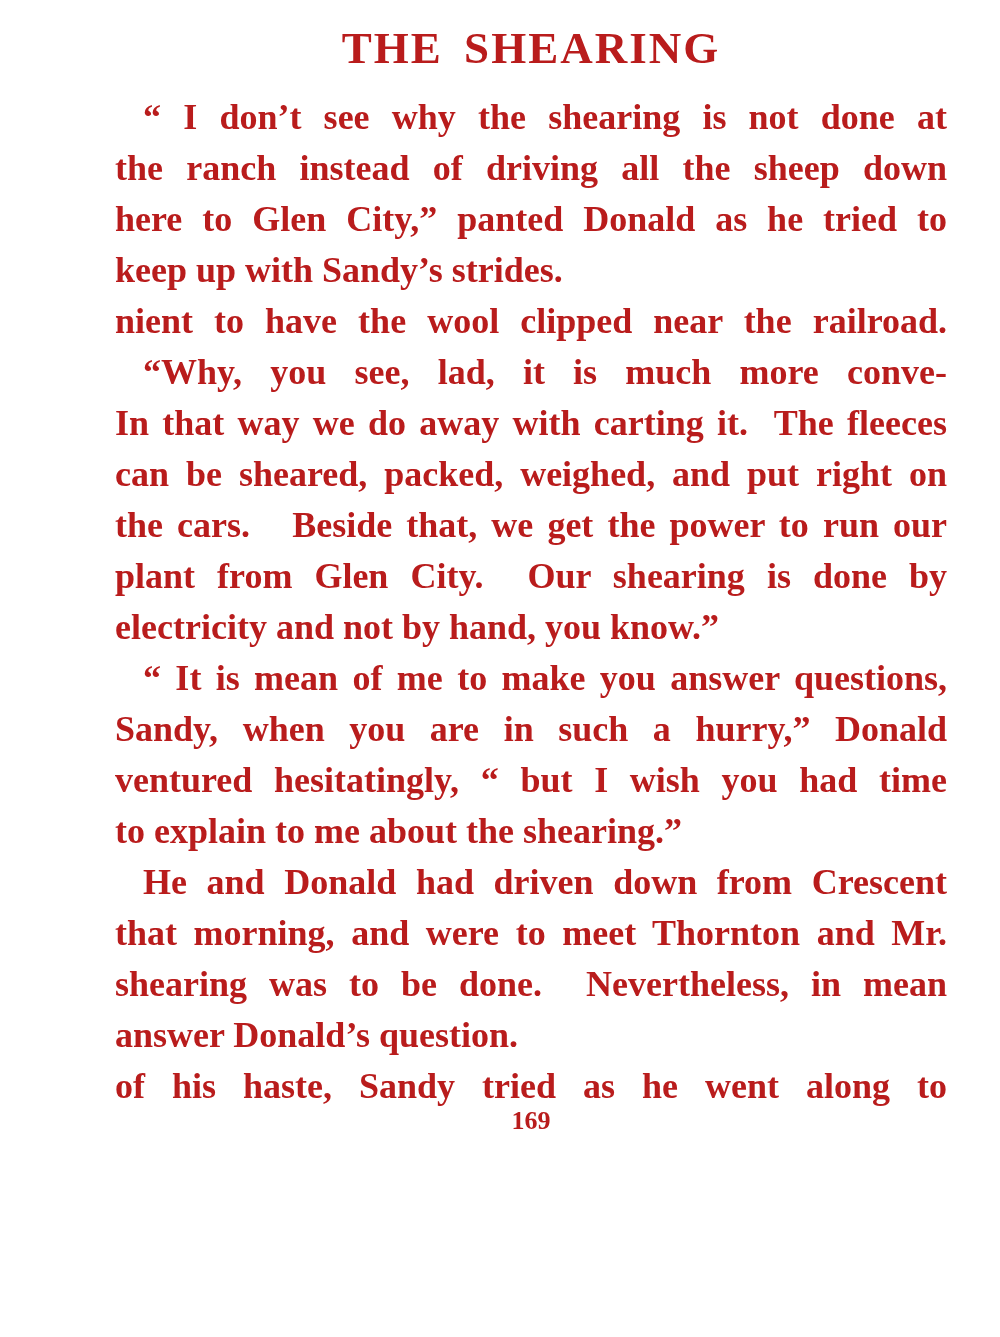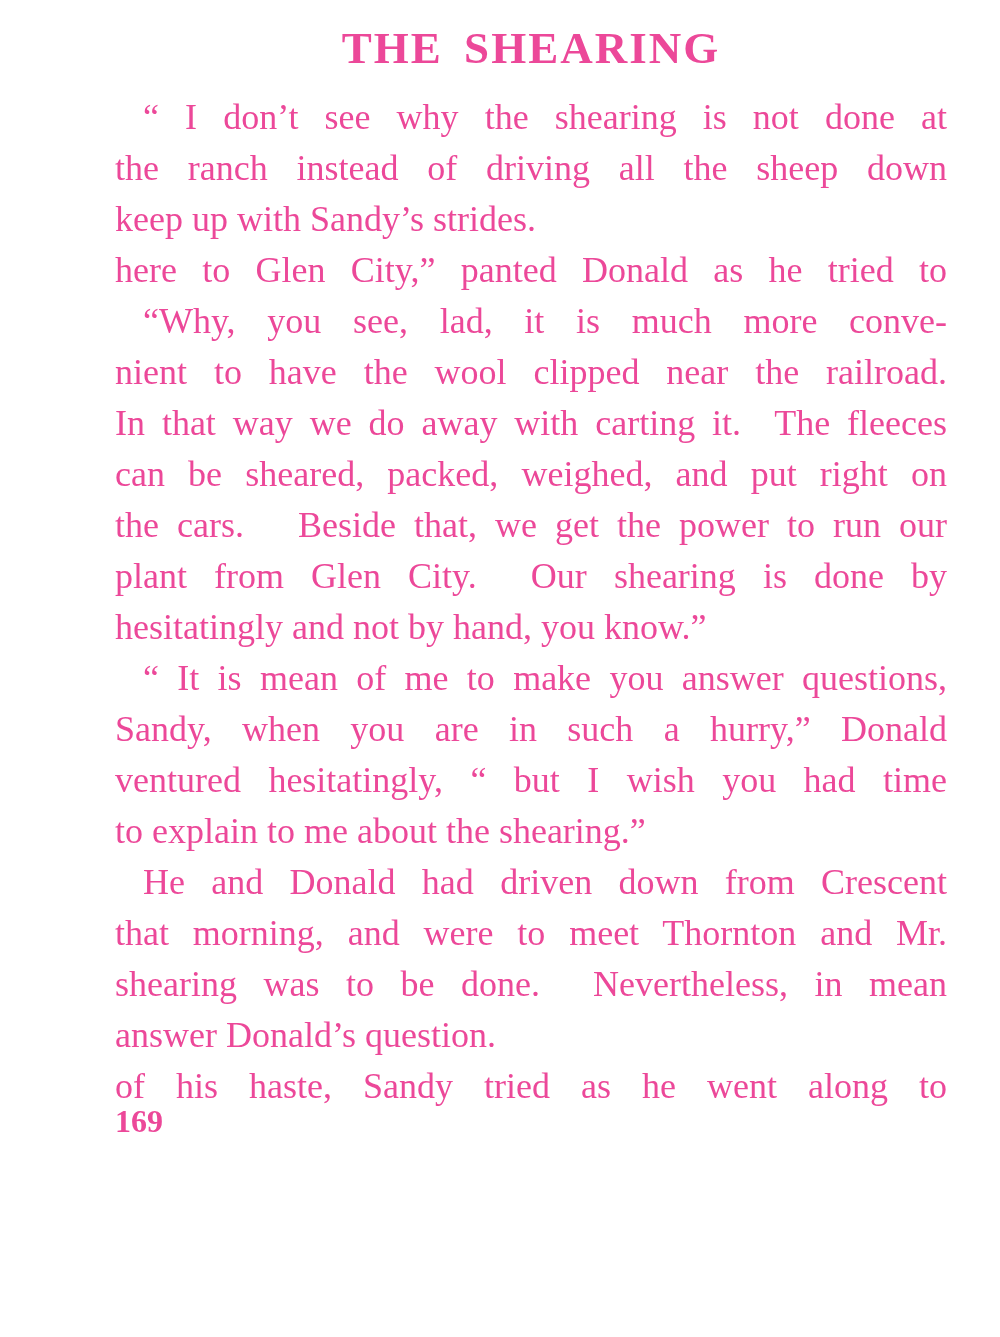--- a/index.html
+++ b/index.html
@@ -5,21 +5,21 @@
   html, body {
     margin: 0;
     padding: 0;
     background: #ffffff;
   }
   .page {
     position: relative;
     width: 1000px;
     height: 1337px;
     background: #ffffff;
-    color: #ec4899;
+    color: #b91c1c;
     font-family: "Liberation Serif", "DejaVu Serif", serif;
     overflow: hidden;
   }
   .column {
     position: absolute;
     left: 115px;
     top: 0;
     width: 832px;
   }
   .title {
@@ -28,71 +28,71 @@
     line-height: 50px;
     font-weight: bold;
     text-align: center;
     letter-spacing: 2px;
     word-spacing: 8px;
   }
   .bodytext {
     margin-top: 19px;
     font-size: 36px;
     line-height: 51px;
-    font-weight: normal;
+    font-weight: bold;
   }
   .para {
     margin: 0;
     padding: 0;
   }
   .line {
     display: block;
     text-align: justify;
     text-align-last: justify;
     white-space: pre-wrap;
   }
   .line.first {
     text-indent: 28px;
   }
   .line.last {
     text-align-last: left;
   }
   .folio {
     margin-top: -11px;
-    font-size: 32px;
+    font-size: 26px;
     line-height: 40px;
     font-weight: bold;
-    text-align: left;
+    text-align: center;
   }
 </style>
 </head>
 <body>
 
 <div class="page">
   <div class="column">
 
     <h1 class="title">THE SHEARING</h1>
 
     <div class="bodytext">
 
       <p class="para">
         <span class="line first">“ I don’t see why the shearing is not done at</span>
         <span class="line">the ranch instead of driving all the sheep down</span>
+        <span class="line">here to Glen City,” panted Donald as he tried to</span>
         <span class="line last">keep up with Sandy’s strides.</span>
-        <span class="line">here to Glen City,” panted Donald as he tried to</span>
       </p>
 
       <p class="para">
+        <span class="line">nient to have the wool clipped near the railroad.</span>
         <span class="line first">“Why, you see, lad, it is much more conve-</span>
-        <span class="line">nient to have the wool clipped near the railroad.</span>
         <span class="line">In that way we do away with carting it.  The fleeces</span>
         <span class="line">can be sheared, packed, weighed, and put right on</span>
         <span class="line">the cars.   Beside that, we get the power to run our</span>
         <span class="line">plant from Glen City.  Our shearing is done by</span>
-        <span class="line last">hesitatingly and not by hand, you know.”</span>
+        <span class="line last">electricity and not by hand, you know.”</span>
       </p>
 
       <p class="para">
         <span class="line first">“ It is mean of me to make you answer questions,</span>
         <span class="line">Sandy, when you are in such a hurry,” Donald</span>
         <span class="line">ventured hesitatingly, “ but I wish you had time</span>
         <span class="line last">to explain to me about the shearing.”</span>
       </p>
 
 

